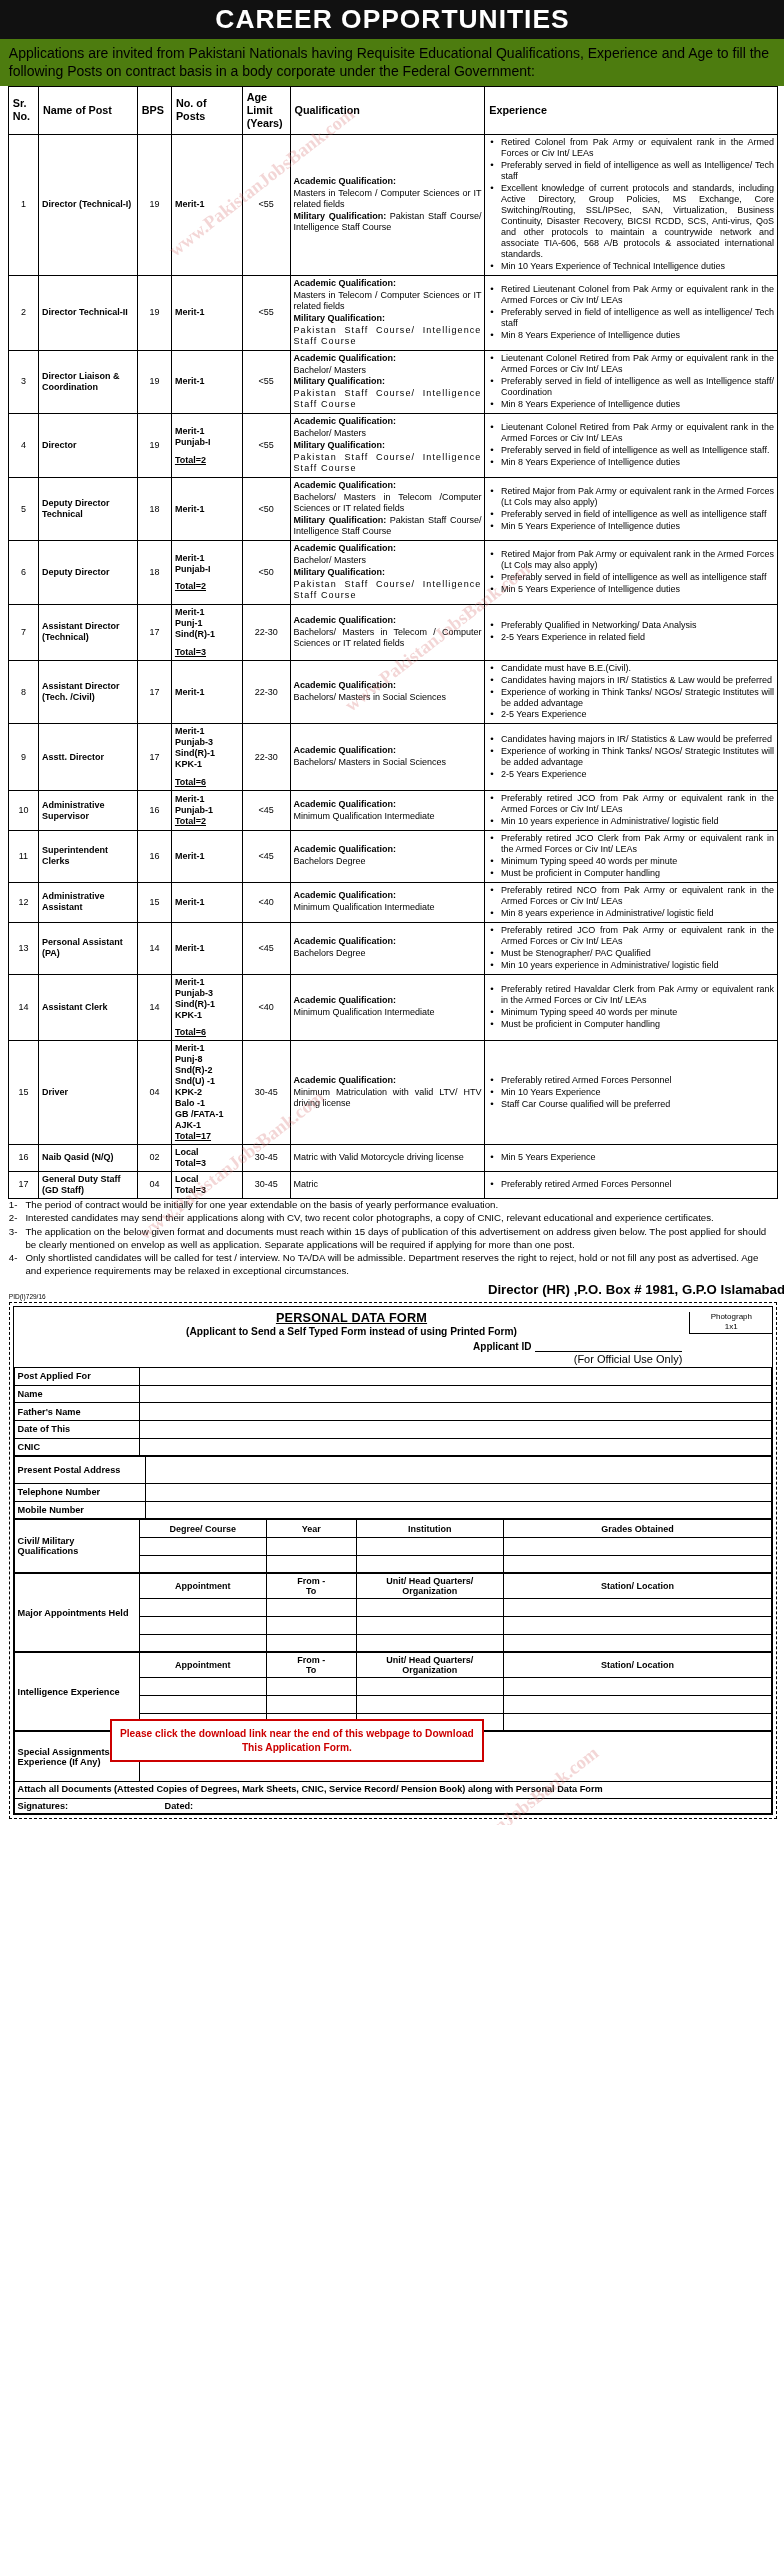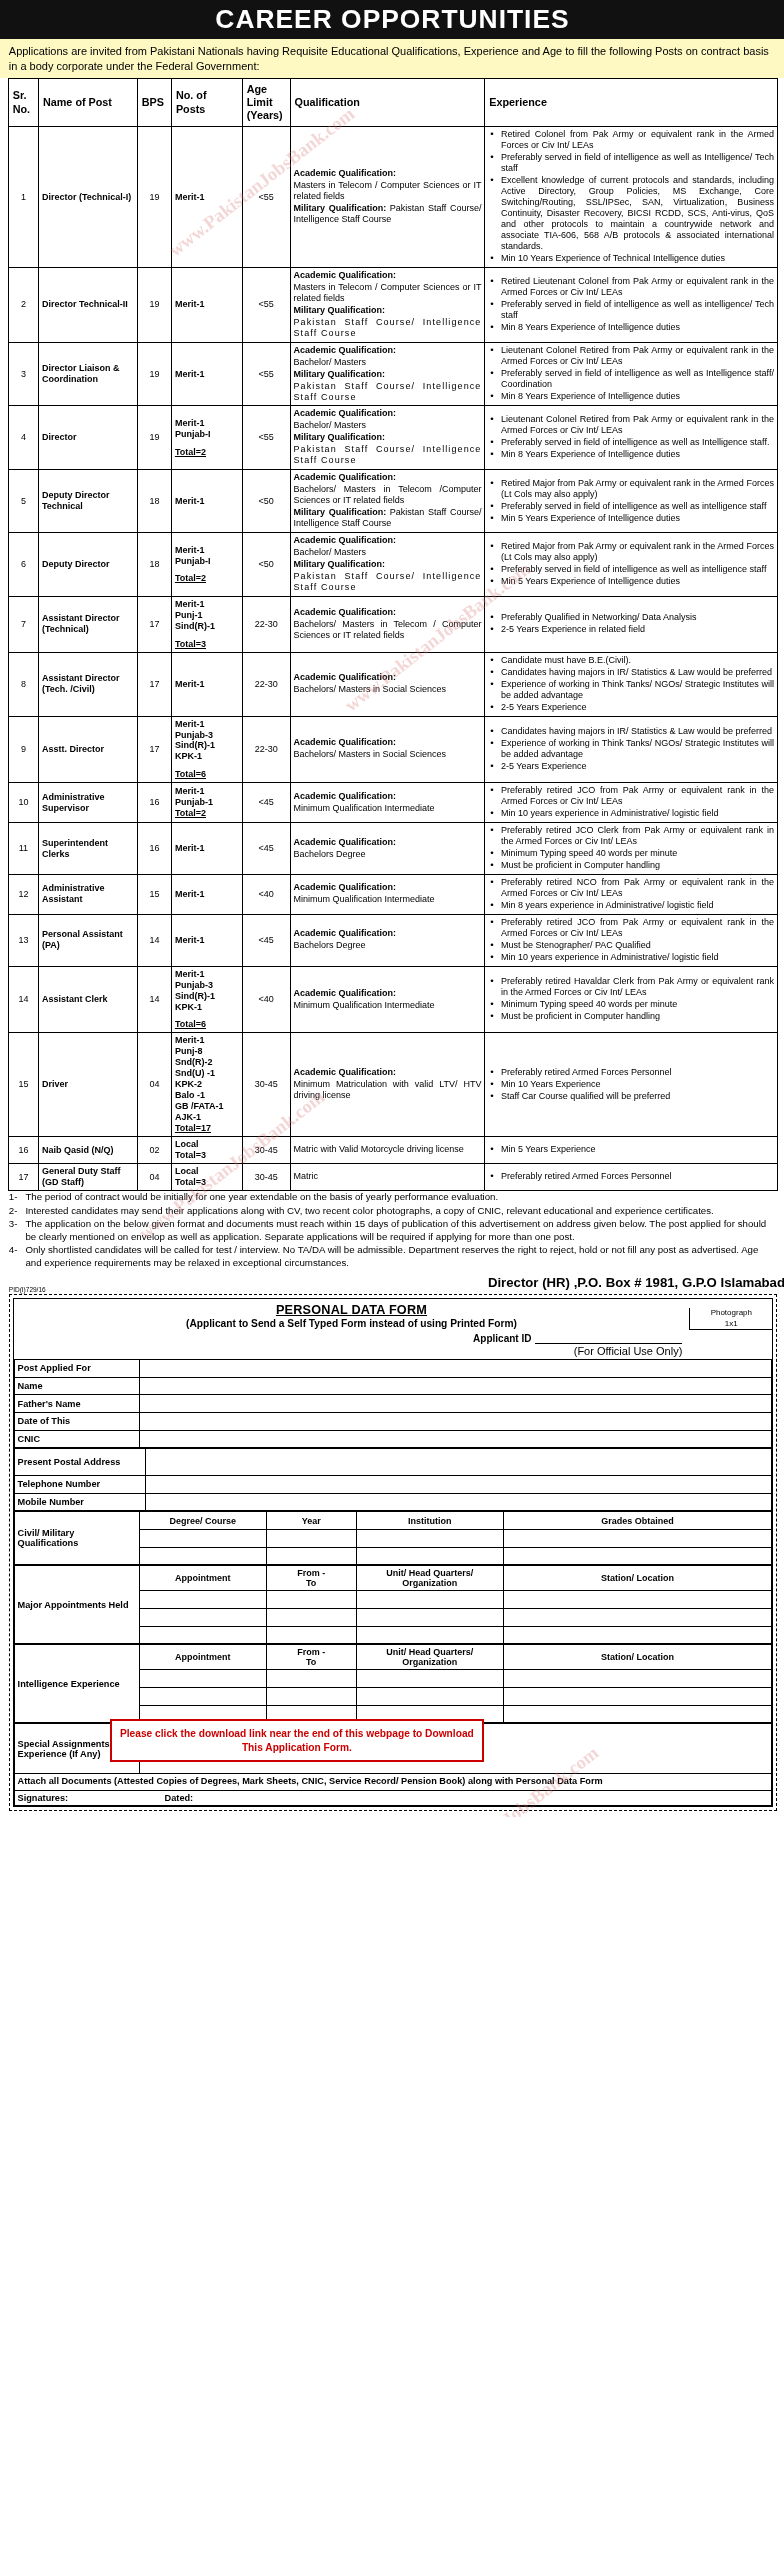--- a/index.html
+++ b/index.html
@@ -21,24 +21,24 @@
     letter-spacing:0.5px;
   }
   .banner-title{
     font-size:26.4px;
     font-weight:bold;
     font-family:"Liberation Sans", sans-serif;
     letter-spacing:1px;
     line-height:1;
   }
   .intro{
-    font-size:11px;
+    font-size:14px;
     line-height:1.32;
     padding:4.9px 7.8px 4.9px 8.8px;
-    background:#fef9c3;
+    background:#4d7c0f;
   }
 
   
   .wrap{padding:0 6.8px 0 7.8px;}
   table.jobs{
     border-collapse:collapse;
     width:770px;
     table-layout:fixed;
     border:1.4px solid #000;
   }
@@ -117,21 +117,21 @@
     font-weight:normal;
   }
 
   
   .pdf-outer{
     margin:2.9px 7.8px 5.9px 8.8px;
     border:1.6px dashed #000;
     padding:2.9px;
   }
   .pdf-inner{border:1px solid #000;padding:0;}
-  .pdf-top{display:flex;align-items:flex-end;}
+  .pdf-top{display:flex;align-items:center;}
   .pdf-top-main{flex:1;padding:3.9px 0 1px 0;text-align:center;}
   .pdf-title{font-size:12.7px;font-weight:bold;text-decoration:underline;letter-spacing:0.2px;}
   .pdf-sub{font-size:10.2px;font-weight:bold;margin-top:1px;}
   .photo-box{
     width:82px;
     border-left:1px solid #000;
     border-bottom:1px solid #000;
     font-size:8px;
     text-align:center;
     display:flex;

